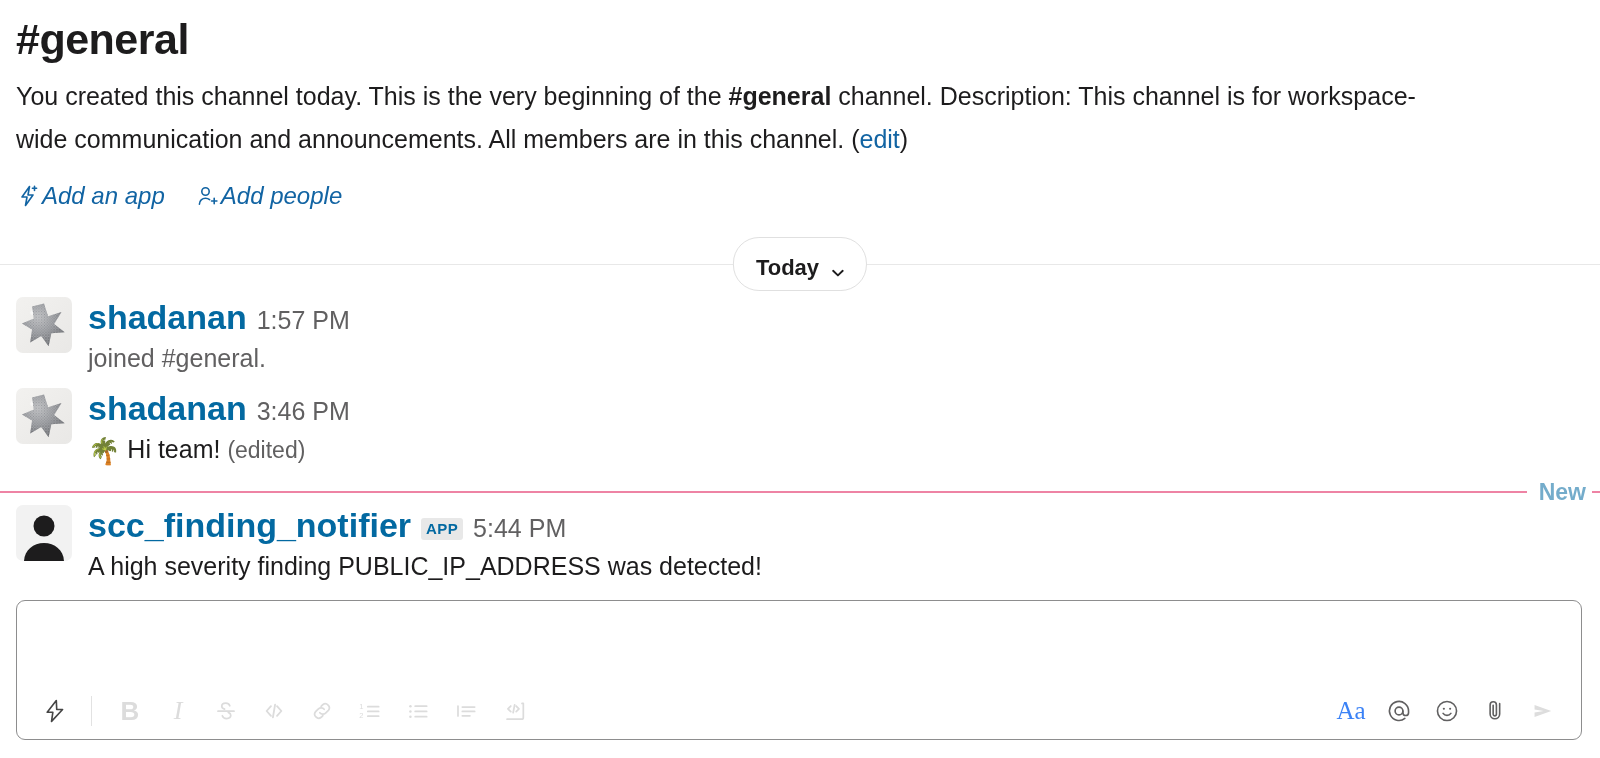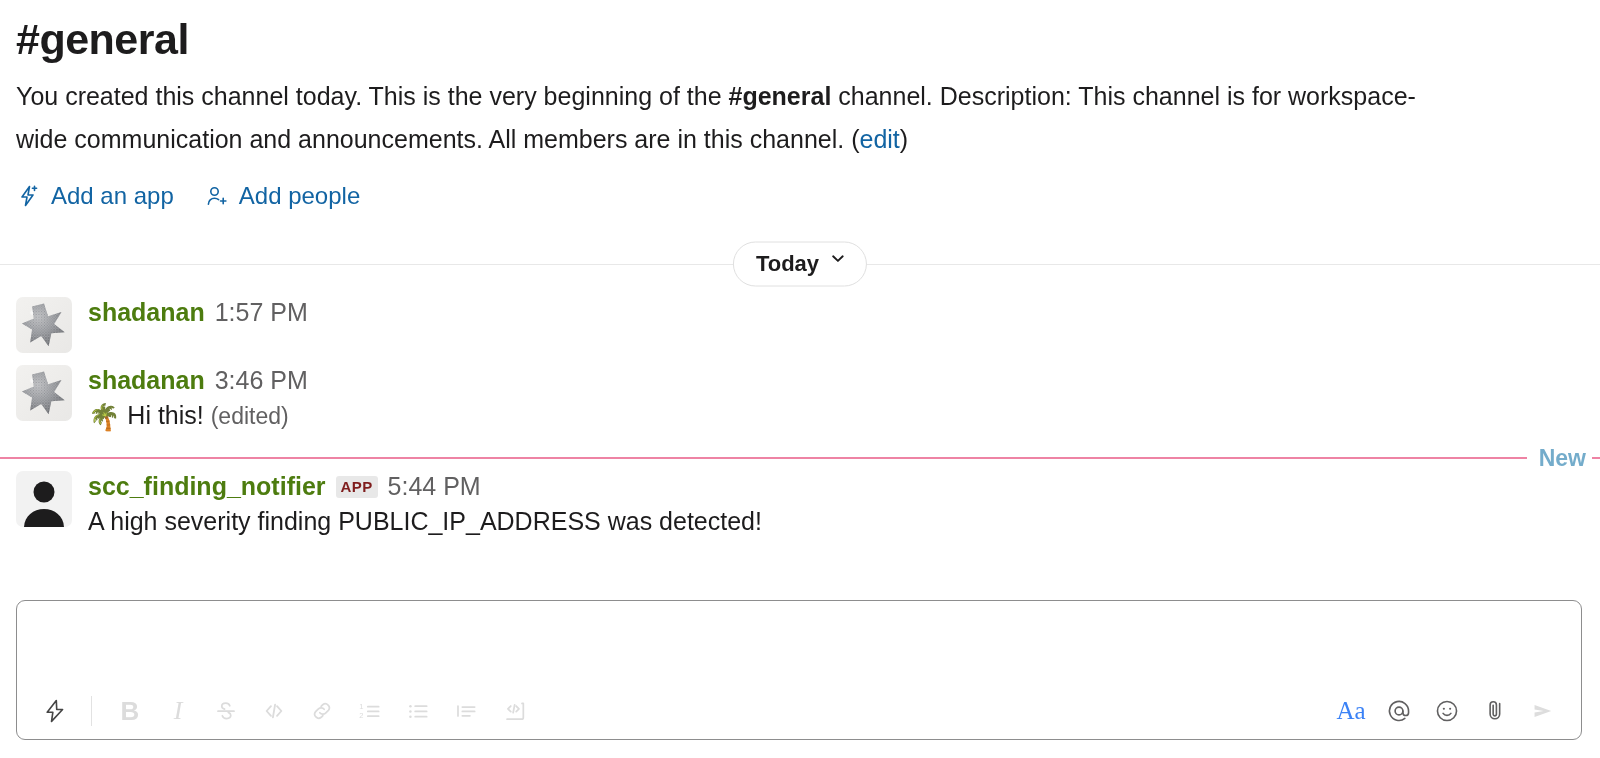--- a/index.html
+++ b/index.html
@@ -44,25 +44,25 @@
 
   .intro-actions {
     display: flex;
     align-items: center;
     gap: 30px;
     margin-top: 22px;
   }
   .intro-action {
     display: flex;
     align-items: center;
-    gap: 9px;
     color: #1264a3;
     font-size: 24px;
     cursor: pointer;
     line-height: 1;
+    font-style: italic;
   }
   .intro-action .icn {
     display: inline-flex;
     align-items: center;
     justify-content: center;
     width: 26px;
     height: 26px;
   }
   .intro-action svg { display: block; }
 
@@ -74,23 +74,23 @@
     background: #e8e8e8;
   }
   .day-pill {
     position: absolute;
     left: 50%;
     top: 50%;
     transform: translate(-50%, -50%);
     background: #ffffff;
     border: 1px solid #e0e0e0;
     border-radius: 26px;
-    padding: 8px 20px 9px 22px;
-    display: flex;
-    align-items: flex-start;
+    padding: 17px 20px 9px 22px;
+    display: flex;
+    align-items: flex-end;
     gap: 11px;
     font-size: 22px;
     font-weight: bold;
     color: #1d1c1d;
     cursor: pointer;
     white-space: nowrap;
   }
   .day-pill .chev { display: block; }
 
   
@@ -137,29 +137,29 @@
     min-width: 0;
   }
   .msg-head {
     display: flex;
     align-items: baseline;
     gap: 10px;
     line-height: 1.2;
     margin-bottom: 2px;
   }
   .msg-author {
-    font-size: 25px;
+    font-size: 34px;
     font-weight: bold;
-    color: #4d7c0f;
+    color: #0369a1;
     cursor: pointer;
   }
   .app-badge {
     display: inline-block;
     background: #e8e8e8;
-    color: #7f1d1d;
+    color: #0369a1;
     font-size: 15px;
     font-weight: bold;
     letter-spacing: 0.4px;
     border-radius: 3px;
     padding: 2px 5px 2px 5px;
     position: relative;
     top: -3px;
   }
   .msg-time {
     font-size: 25px;
@@ -338,38 +338,39 @@
         </defs>
         <polygon points="50,3 59,31 88,22 72,48 95,66 66,68 60,96 44,74 20,88 24,60 2,47 28,36 24,10" fill="url(#mg1)"></polygon>
         <polygon points="50,3 59,31 88,22 72,48 95,66 66,68 60,96 44,74 20,88 24,60 2,47 28,36 24,10" fill="url(#beads)" opacity="0.85"></polygon>
       </svg>
     </div>
     <div class="msg-body">
       <div class="msg-head">
         <span class="msg-author">shadanan</span>
         <span class="msg-time">1:57 PM</span>
       </div>
+      <div class="msg-text system">joined #general.</div>
     </div>
   </div>
 
   <div class="message">
     <div class="avatar avatar-photo">
       <svg class="star" viewBox="0 0 100 100">
         <polygon points="50,3 59,31 88,22 72,48 95,66 66,68 60,96 44,74 20,88 24,60 2,47 28,36 24,10" fill="url(#mg1)"></polygon>
         <polygon points="50,3 59,31 88,22 72,48 95,66 66,68 60,96 44,74 20,88 24,60 2,47 28,36 24,10" fill="url(#beads)" opacity="0.85"></polygon>
       </svg>
     </div>
     <div class="msg-body">
       <div class="msg-head">
         <span class="msg-author">shadanan</span>
         <span class="msg-time">3:46 PM</span>
       </div>
       <div class="msg-text">
         <span class="emoji">🌴</span>
-        <span>Hi this!</span>
+        <span>Hi team!</span>
         <span class="edited">(edited)</span>
       </div>
     </div>
   </div>
 
   <div class="new-divider">
     <span class="new-label">New</span>
   </div>
 
   <div class="message">

